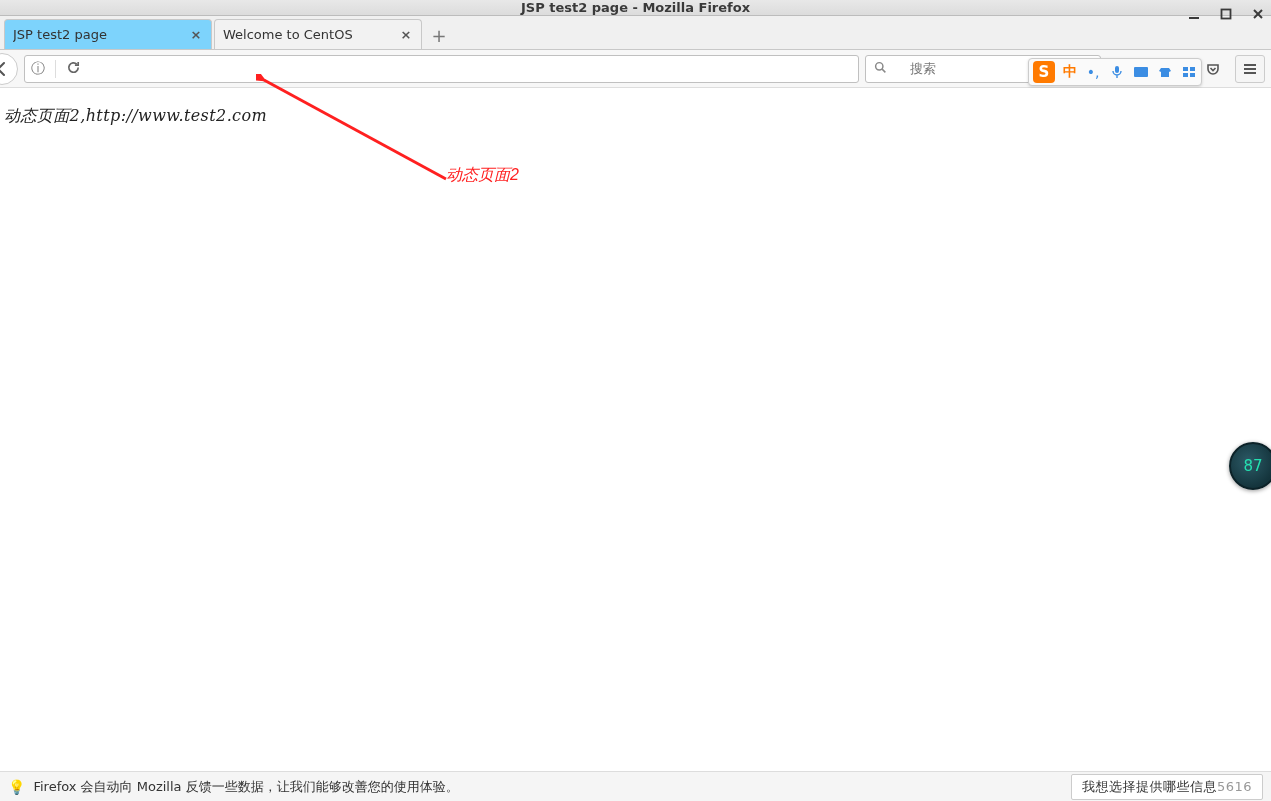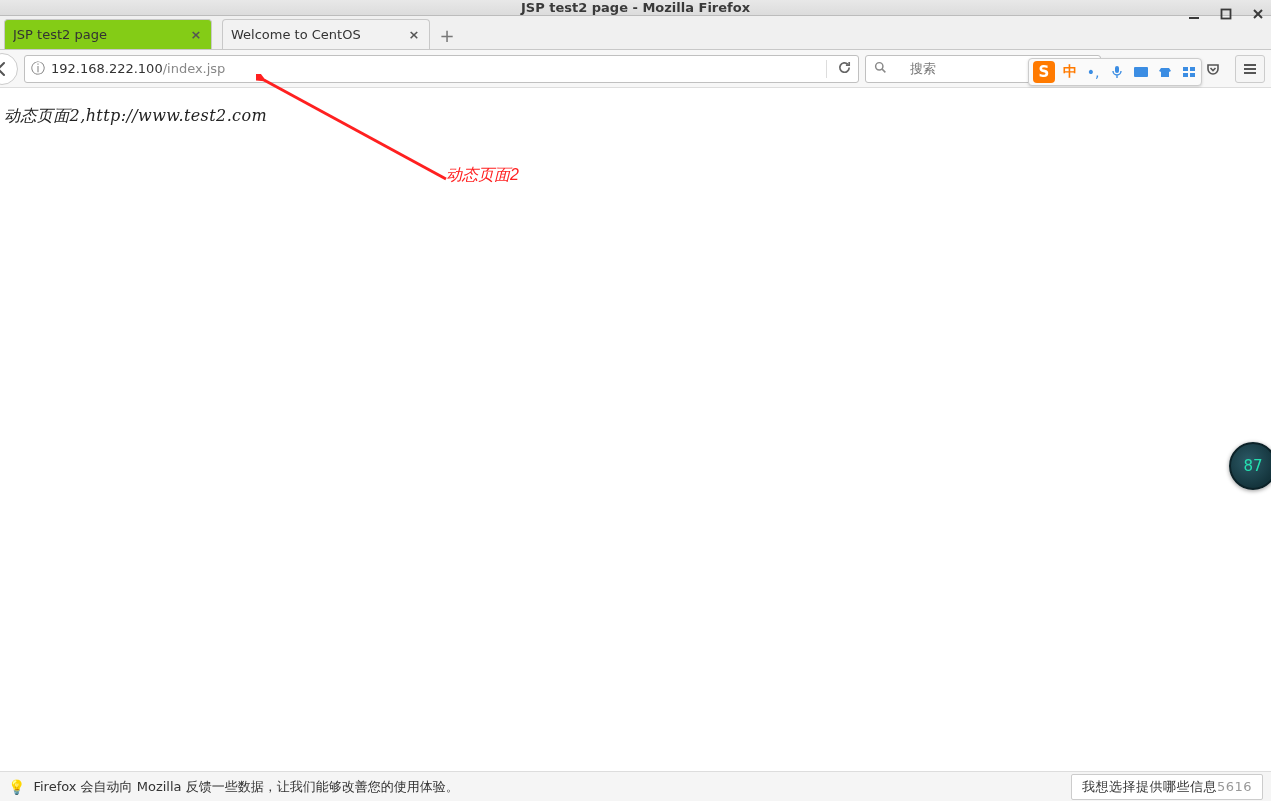--- a/index.html
+++ b/index.html
@@ -33,33 +33,33 @@
       height: 34px;
       background: #f0f0f0;
       border-bottom: 1px solid #c8c8c8;
       display: flex;
       align-items: flex-end;
       padding-left: 4px;
     }
     .tab {
       height: 30px;
       min-width: 208px;
-      background: #84cc16;
+      background: #7dd3fc;
       border: 1px solid #c8c8c8;
       border-bottom: none;
       border-radius: 4px 4px 0 0;
       display: flex;
       align-items: center;
       padding: 0 8px;
       margin-right: 2px;
       gap: 8px;
       cursor: pointer;
       position: relative;
     }
-    .tab.inactive { background: #f2f2f2; margin-left: 8px; }
+    .tab.inactive { background: #f2f2f2; }
     .tab-label { flex: 1; color: #333; font-size: 13px; white-space: nowrap; overflow: hidden; text-overflow: ellipsis; }
     .tab-close { width: 14px; height: 14px; display: flex; align-items: center; justify-content: center; color: #555; font-weight: bold; font-size: 13px; }
     .newtab { width: 30px; height: 28px; display: flex; align-items: center; justify-content: center; color: #777; font-size: 18px; cursor: pointer; }
     
     .toolbar {
       height: 38px;
       background: #f7f7f7;
       border-bottom: 1px solid #ddd;
       display: flex;
       align-items: center;
@@ -227,23 +227,20 @@
 </div>
 
 <div class="toolbar">
   <div class="nav-btn back">
     <svg width="16" height="16" viewBox="0 0 16 16">
         <path d="M10 2 L4 8 L10 14" fill="none" stroke="#555" stroke-width="2" stroke-linecap="round" stroke-linejoin="round"></path>
       </svg>
   </div>
   <div class="urlbar">
     <span class="url-icon">ⓘ</span>
-    <span class="url-text">
-      <span>192.168.222.100</span><span class="path">/index.jsp</span>
-    </span>
     <span class="url-divider"></span>
     <span class="reload-icon">
       <svg width="15" height="15" viewBox="0 0 16 16">
           <path d="M13 8a5 5 0 1 1-1.5-3.5" fill="none" stroke="#666" stroke-width="1.8"></path>
           <path d="M13 2v3.5h-3.5" fill="none" stroke="#666" stroke-width="1.8"></path>
         </svg>
     </span>
   </div>
   <div class="searchbar">
     <span class="search-icon">

